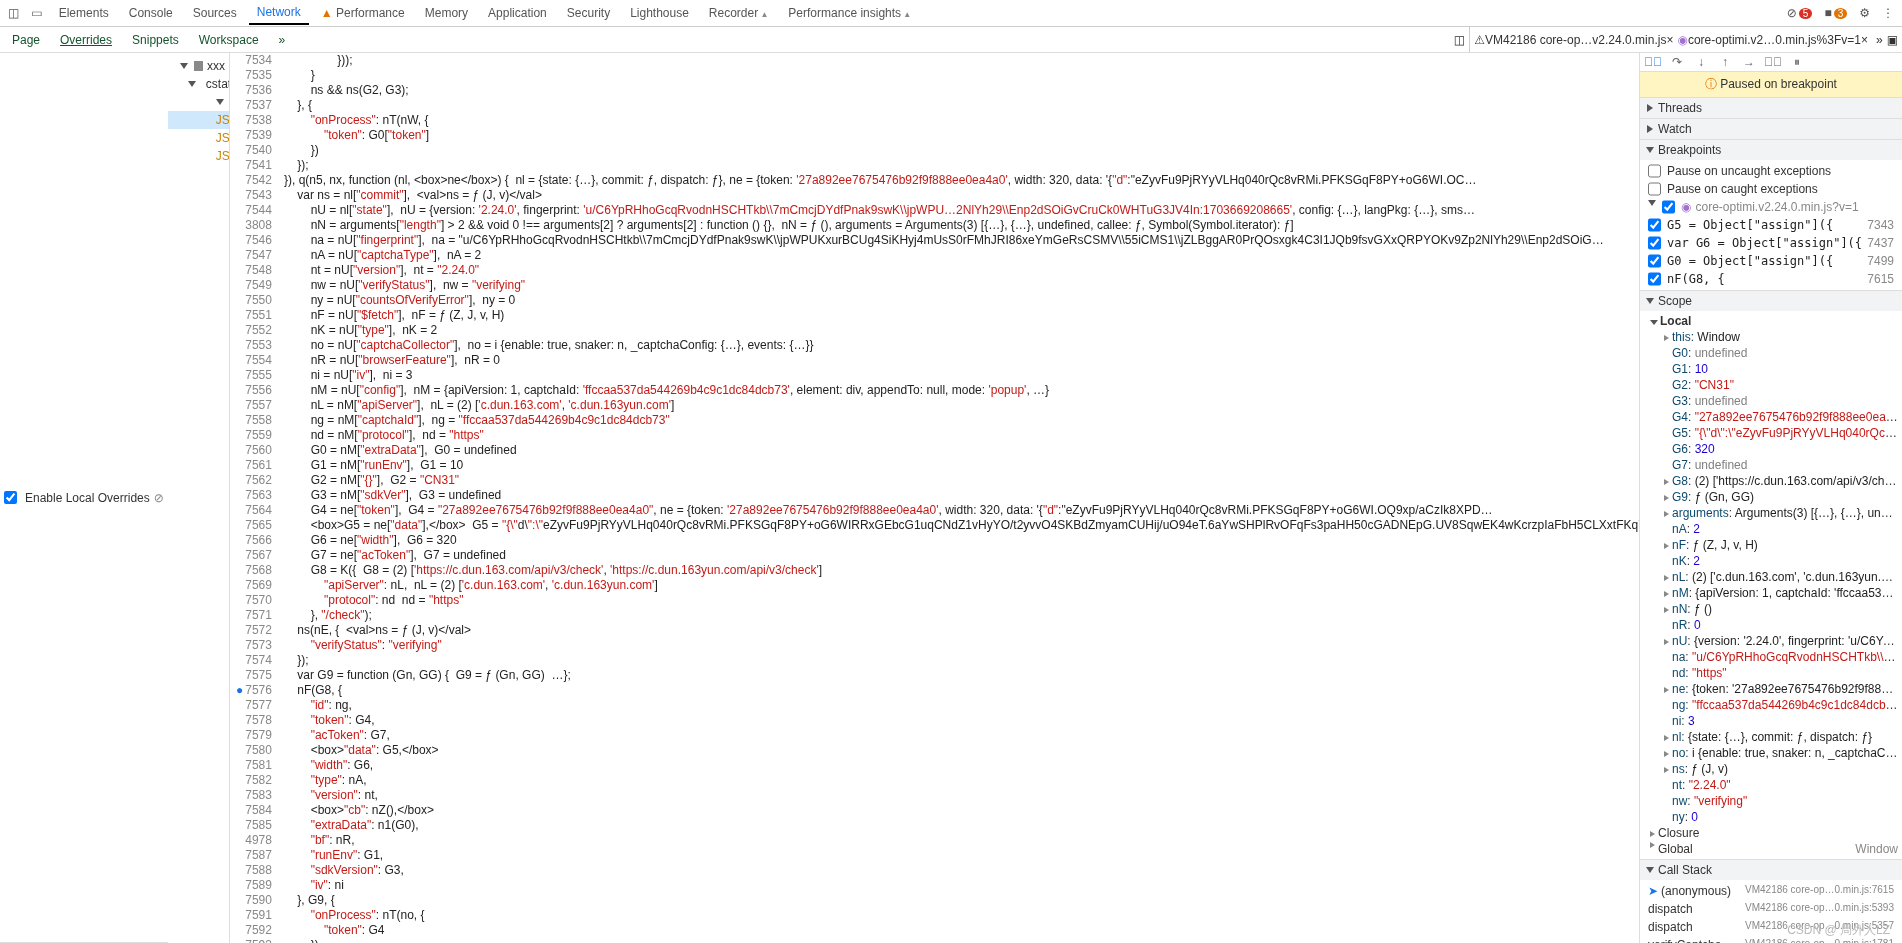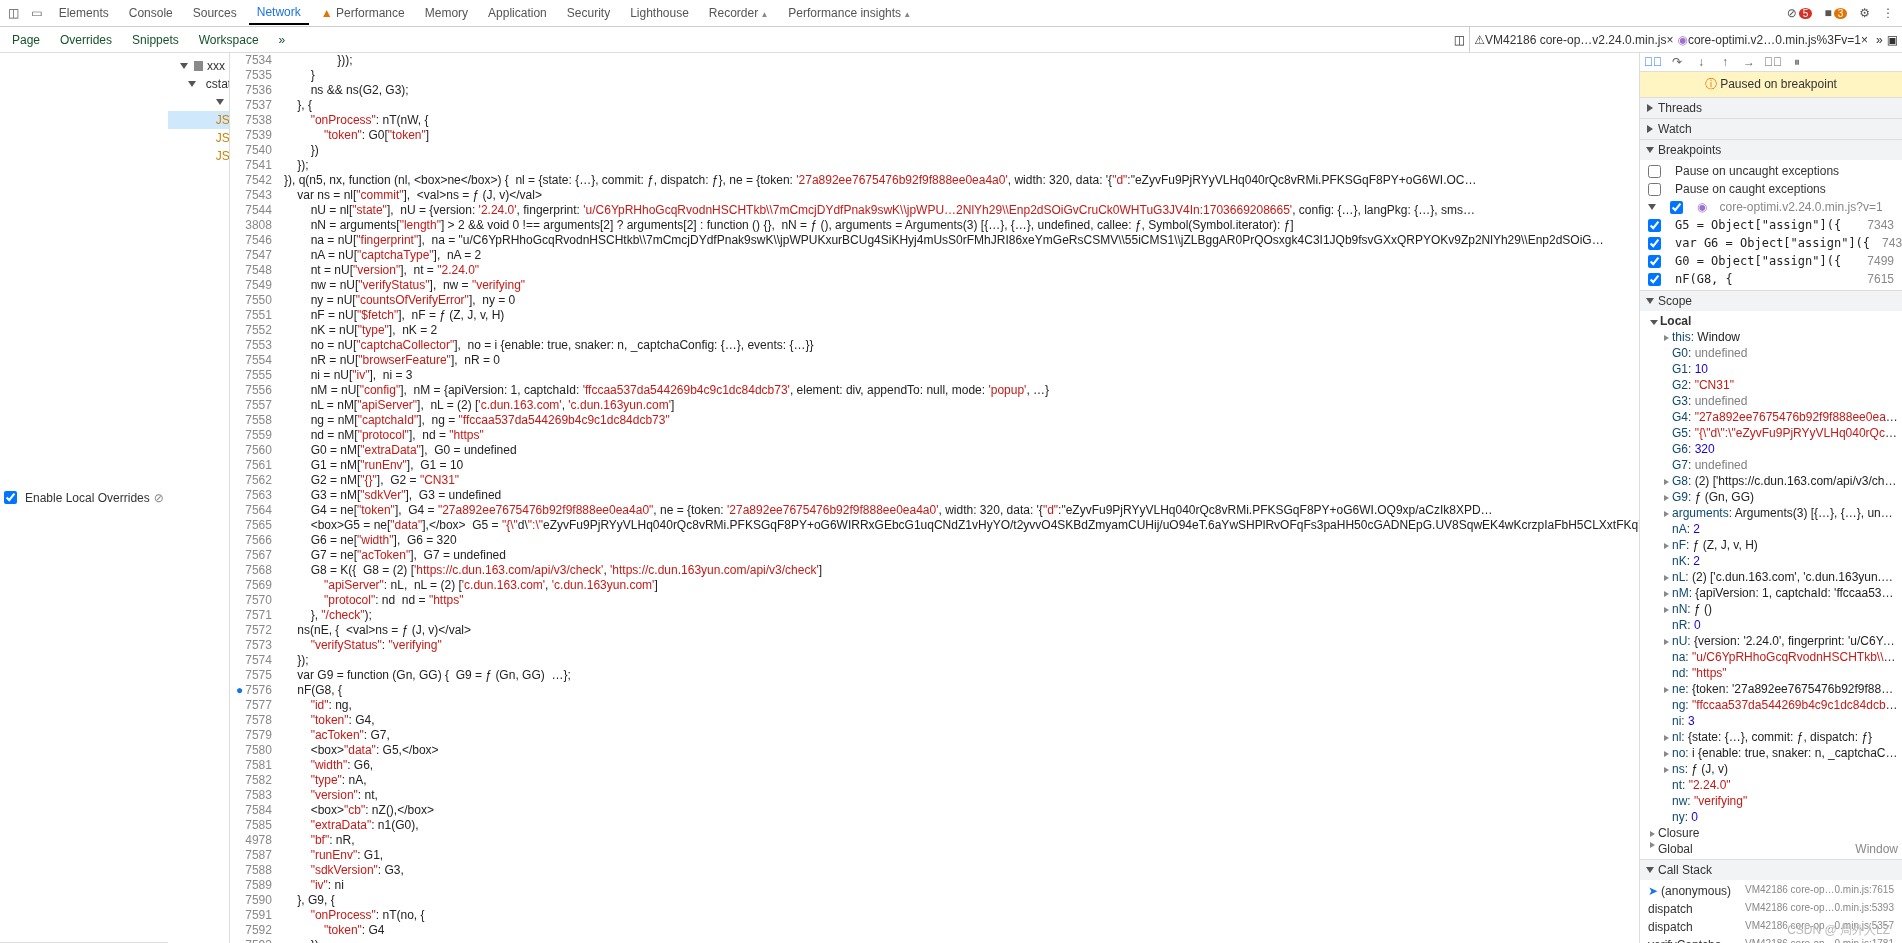--- a/index.html
+++ b/index.html
@@ -6,21 +6,21 @@
 body{display:flex;flex-direction:column;height:100vh;overflow:hidden;background:#fff;color:#333}
 .top-tabs{display:flex;align-items:center;height:27px;border-bottom:1px solid #ccc;padding:0 4px;gap:4px}
 .top-tabs .tab{padding:4px 8px;cursor:pointer;color:#555}
 .top-tabs .tab.active{color:#1a73e8;border-bottom:2px solid #000000}
 .top-tabs .spacer{flex:1}
 .top-tabs .icon{padding:4px;cursor:pointer;color:#555}
 .err-count{background:#d93025;color:#fff;border-radius:50%;padding:0 4px;font-size:10px;margin-left:2px}
 .warn-count{background:#e37400;color:#fff;border-radius:50%;padding:0 4px;font-size:10px;margin-left:2px}
 .sub-tabs{display:flex;align-items:center;height:26px;border-bottom:1px solid #ddd;padding:0 4px;gap:4px}
 .sub-tabs .tab{padding:4px 8px;cursor:pointer;color:#14532d}
-.sub-tabs .tab.active{}
+.sub-tabs .tab.active{text-decoration:underline}
 .main{display:flex;flex:1;overflow:hidden}
 .left-pane{width:230px;border-right:1px solid #ddd;display:flex;flex-direction:row}
 .override-bar{display:flex;align-items:center;padding:4px;border-bottom:1px solid #ddd;gap:4px}
 .override-bar input[type=checkbox]{margin-right:4px}
 .override-bar .no-icon{margin-left:auto;color:#888;cursor:pointer}
 .file-tree{flex:1;overflow:auto;padding:4px 0;font-size:11px}
 .file-tree .node{padding:2px 4px 2px 12px;white-space:nowrap;cursor:pointer;display:flex;align-items:center;gap:4px}
 .file-tree .node.sel{background:#cfe8fc}
 .file-tree .lvl1{padding-left:20px}
 .file-tree .lvl2{padding-left:48px}
@@ -40,21 +40,21 @@
 .code .line{height:15px;padding-left:6px}
 .code .str{color:#c41a16}
 .right-pane{width:263px;border-left:1px solid #ddd;display:flex;flex-direction:column;overflow:hidden}
 .dbg-toolbar{display:flex;align-items:center;height:26px;border-bottom:1px solid #ddd;padding:0 4px;gap:6px}
 .dbg-toolbar .btn{width:18px;height:18px;cursor:pointer;display:flex;align-items:center;justify-content:center;color:#5f6368}
 .paused-msg{background:#fff5c2;color:#333;padding:4px;text-align:center;border-bottom:1px solid #ddd;font-size:11px}
 .section{border-bottom:1px solid #ddd}
 .section-hdr{display:flex;align-items:center;padding:3px 6px;cursor:pointer;background:#f1f3f4;font-size:11px}
 .section-hdr .tri{margin-right:4px}
 .section-body{padding:2px 0;font-size:11px;max-height:200px;overflow:auto}
-.bp-item{display:flex;align-items:center;padding:2px 8px;gap:12px}
+.bp-item{display:flex;padding:2px 8px;gap:4px}
 .bp-item input{margin-right:2px}
 .bp-item .file{color:#888;flex:1;white-space:nowrap;overflow:hidden;text-overflow:ellipsis}
 .bp-item .code{font-family:Consolas,monospace;color:#222}
 .bp-item .lnno{color:#888;margin-left:auto}
 .scope-body{padding:2px 4px;font-family:Consolas,monospace;font-size:10px}
 .scope-row{padding:1px 0 1px 20px;white-space:nowrap;overflow:hidden;text-overflow:ellipsis}
 .scope-row .k{color:#0c4a6e}
 .scope-row .v-str{color:#c41a16}
 .scope-row .v-num{color:#1c00cf}
 .scope-row .v-und{color:#808080}

